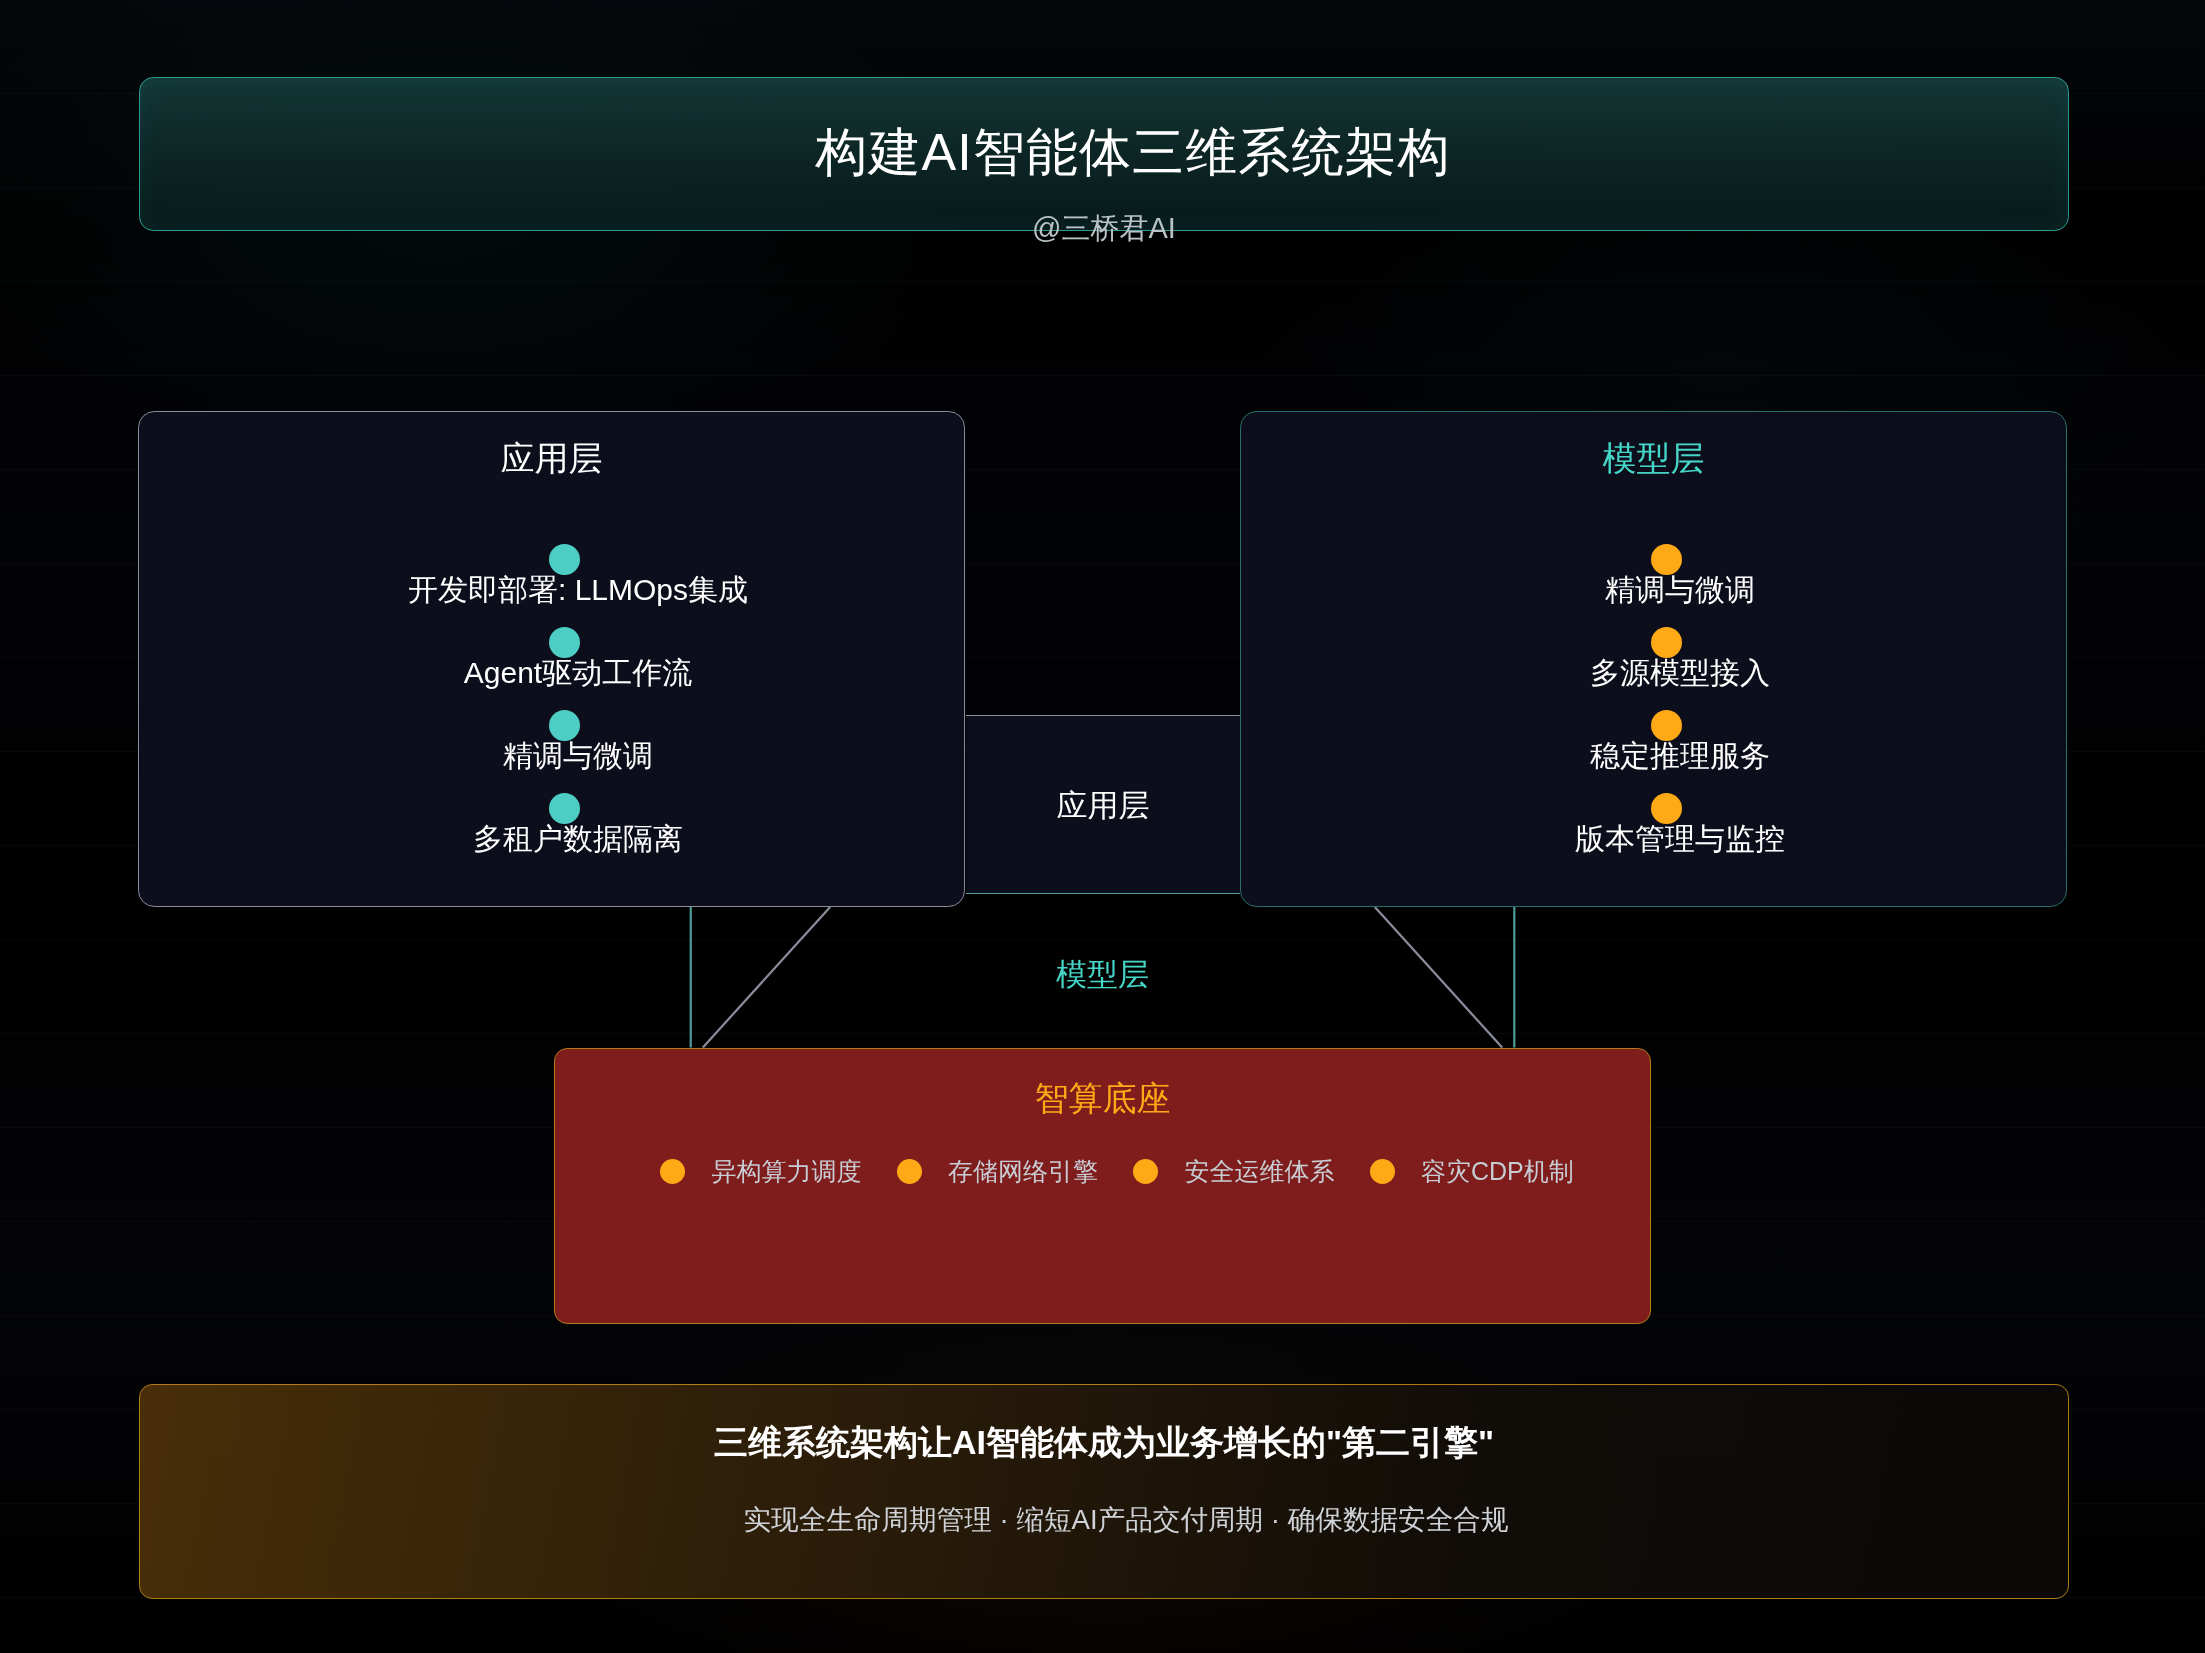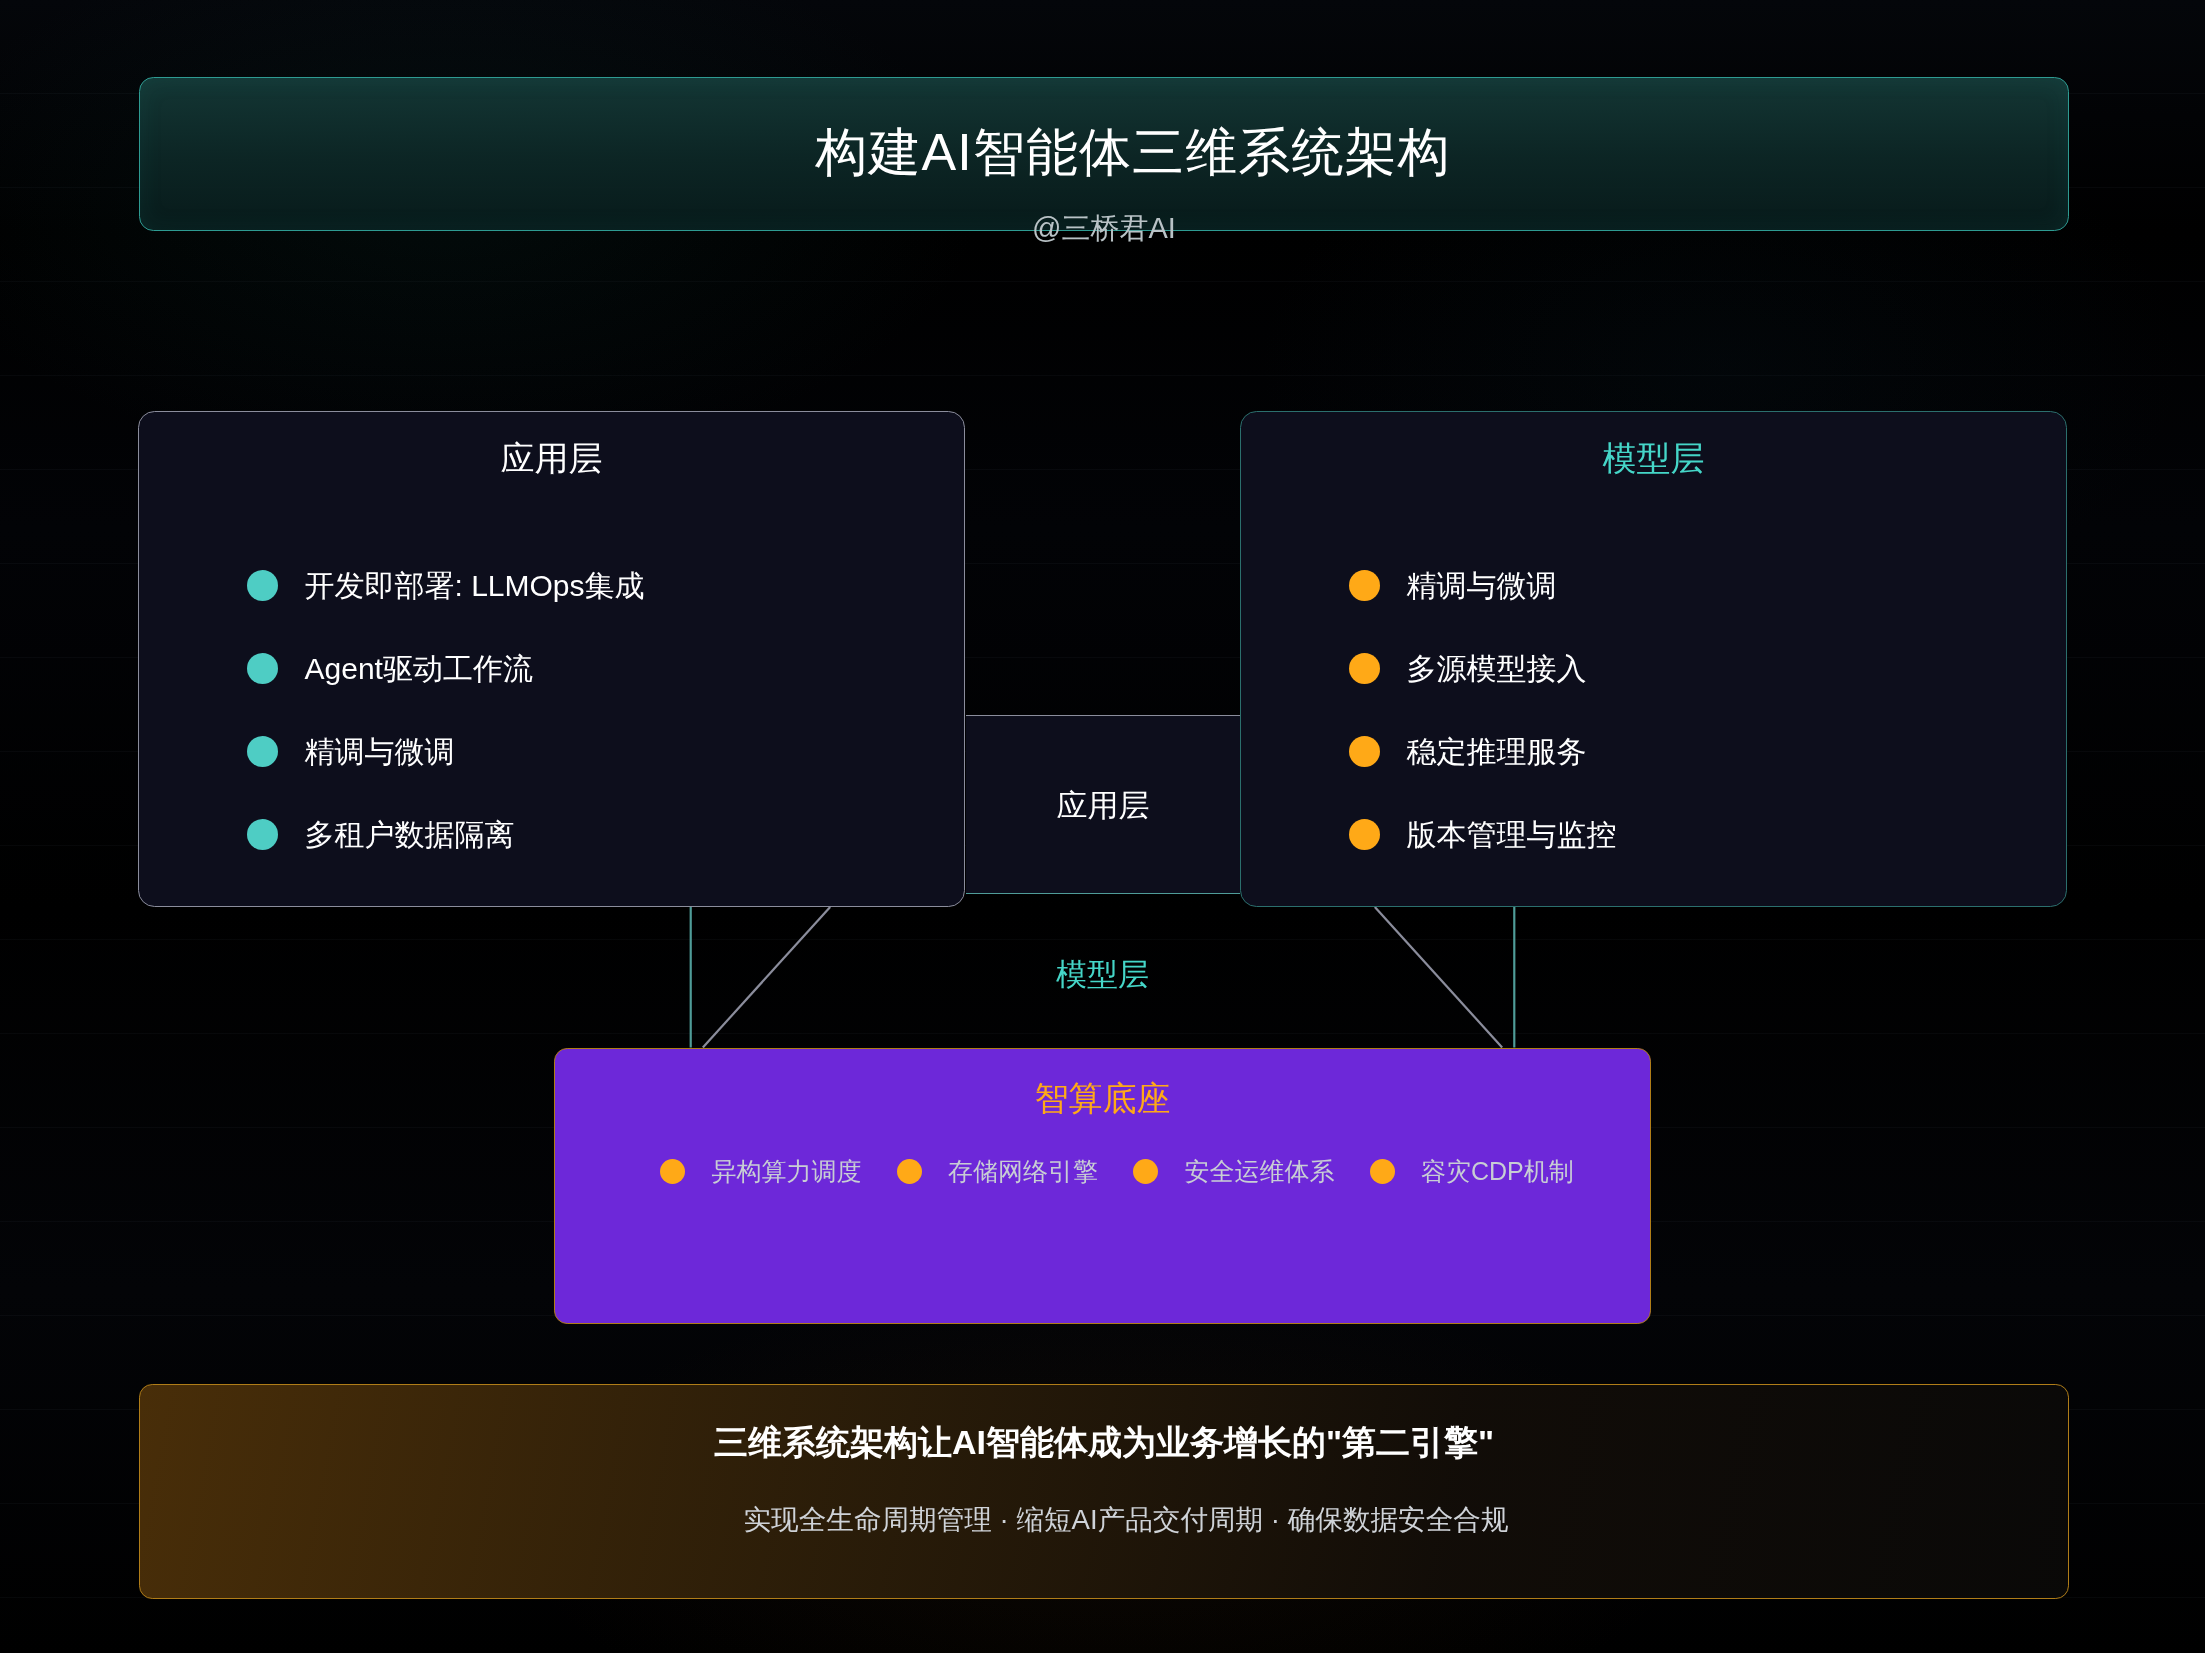--- a/index.html
+++ b/index.html
@@ -65,21 +65,21 @@
   }
   .card-title{
     position:absolute; left:0; top:29px; width:100%;
     text-align:center; font-size:34px; font-weight:400; line-height:1;
   }
   #card-app .card-title{ color:#ffffff; }
   #card-model .card-title{ color:#45d6c8; }
 
   .card-list{ position:absolute; left:108px; top:132px; width:662px; list-style:none; }
   .card-list li{
-    display:flex; align-items:center; height:83px;
+    display:flex; align-items:center; height:83px;flex-direction:column;
   }
   .bullet{
     width:31px; height:31px; border-radius:50%; flex:0 0 31px; margin-right:26.5px;
   }
   .bullet.teal{ background:#4ecdc4; }
   .bullet.orange{ background:#ffa917; }
   .item-label{ font-size:30px; color:#ffffff; line-height:1; white-space:nowrap; }
 
   
   #connector-band{
@@ -98,21 +98,21 @@
 
   #mid-label-model{
     position:absolute; left:882px; top:959px; width:441px;
     text-align:center; color:#45d6c8; font-size:31px; line-height:1;
   }
 
   
   #card-base{
     position:absolute; left:554px; top:1048px; width:1097px; height:276px;
     border:1.7px solid #b07d18; border-radius:13.2px;
-    background:#6d28d9;
+    background:#7f1d1d;
   }
   #card-base-title{
     position:absolute; left:0; top:32px; width:100%;
     text-align:center; color:#ffa917; font-size:34px; font-weight:400; line-height:1;
   }
   #base-items{
     position:absolute; left:105px; top:110px; width:1103px;
     display:flex; align-items:center; gap:35px; list-style:none;
   }
   #base-items li{ display:flex; align-items:center; flex:0 0 auto; }

